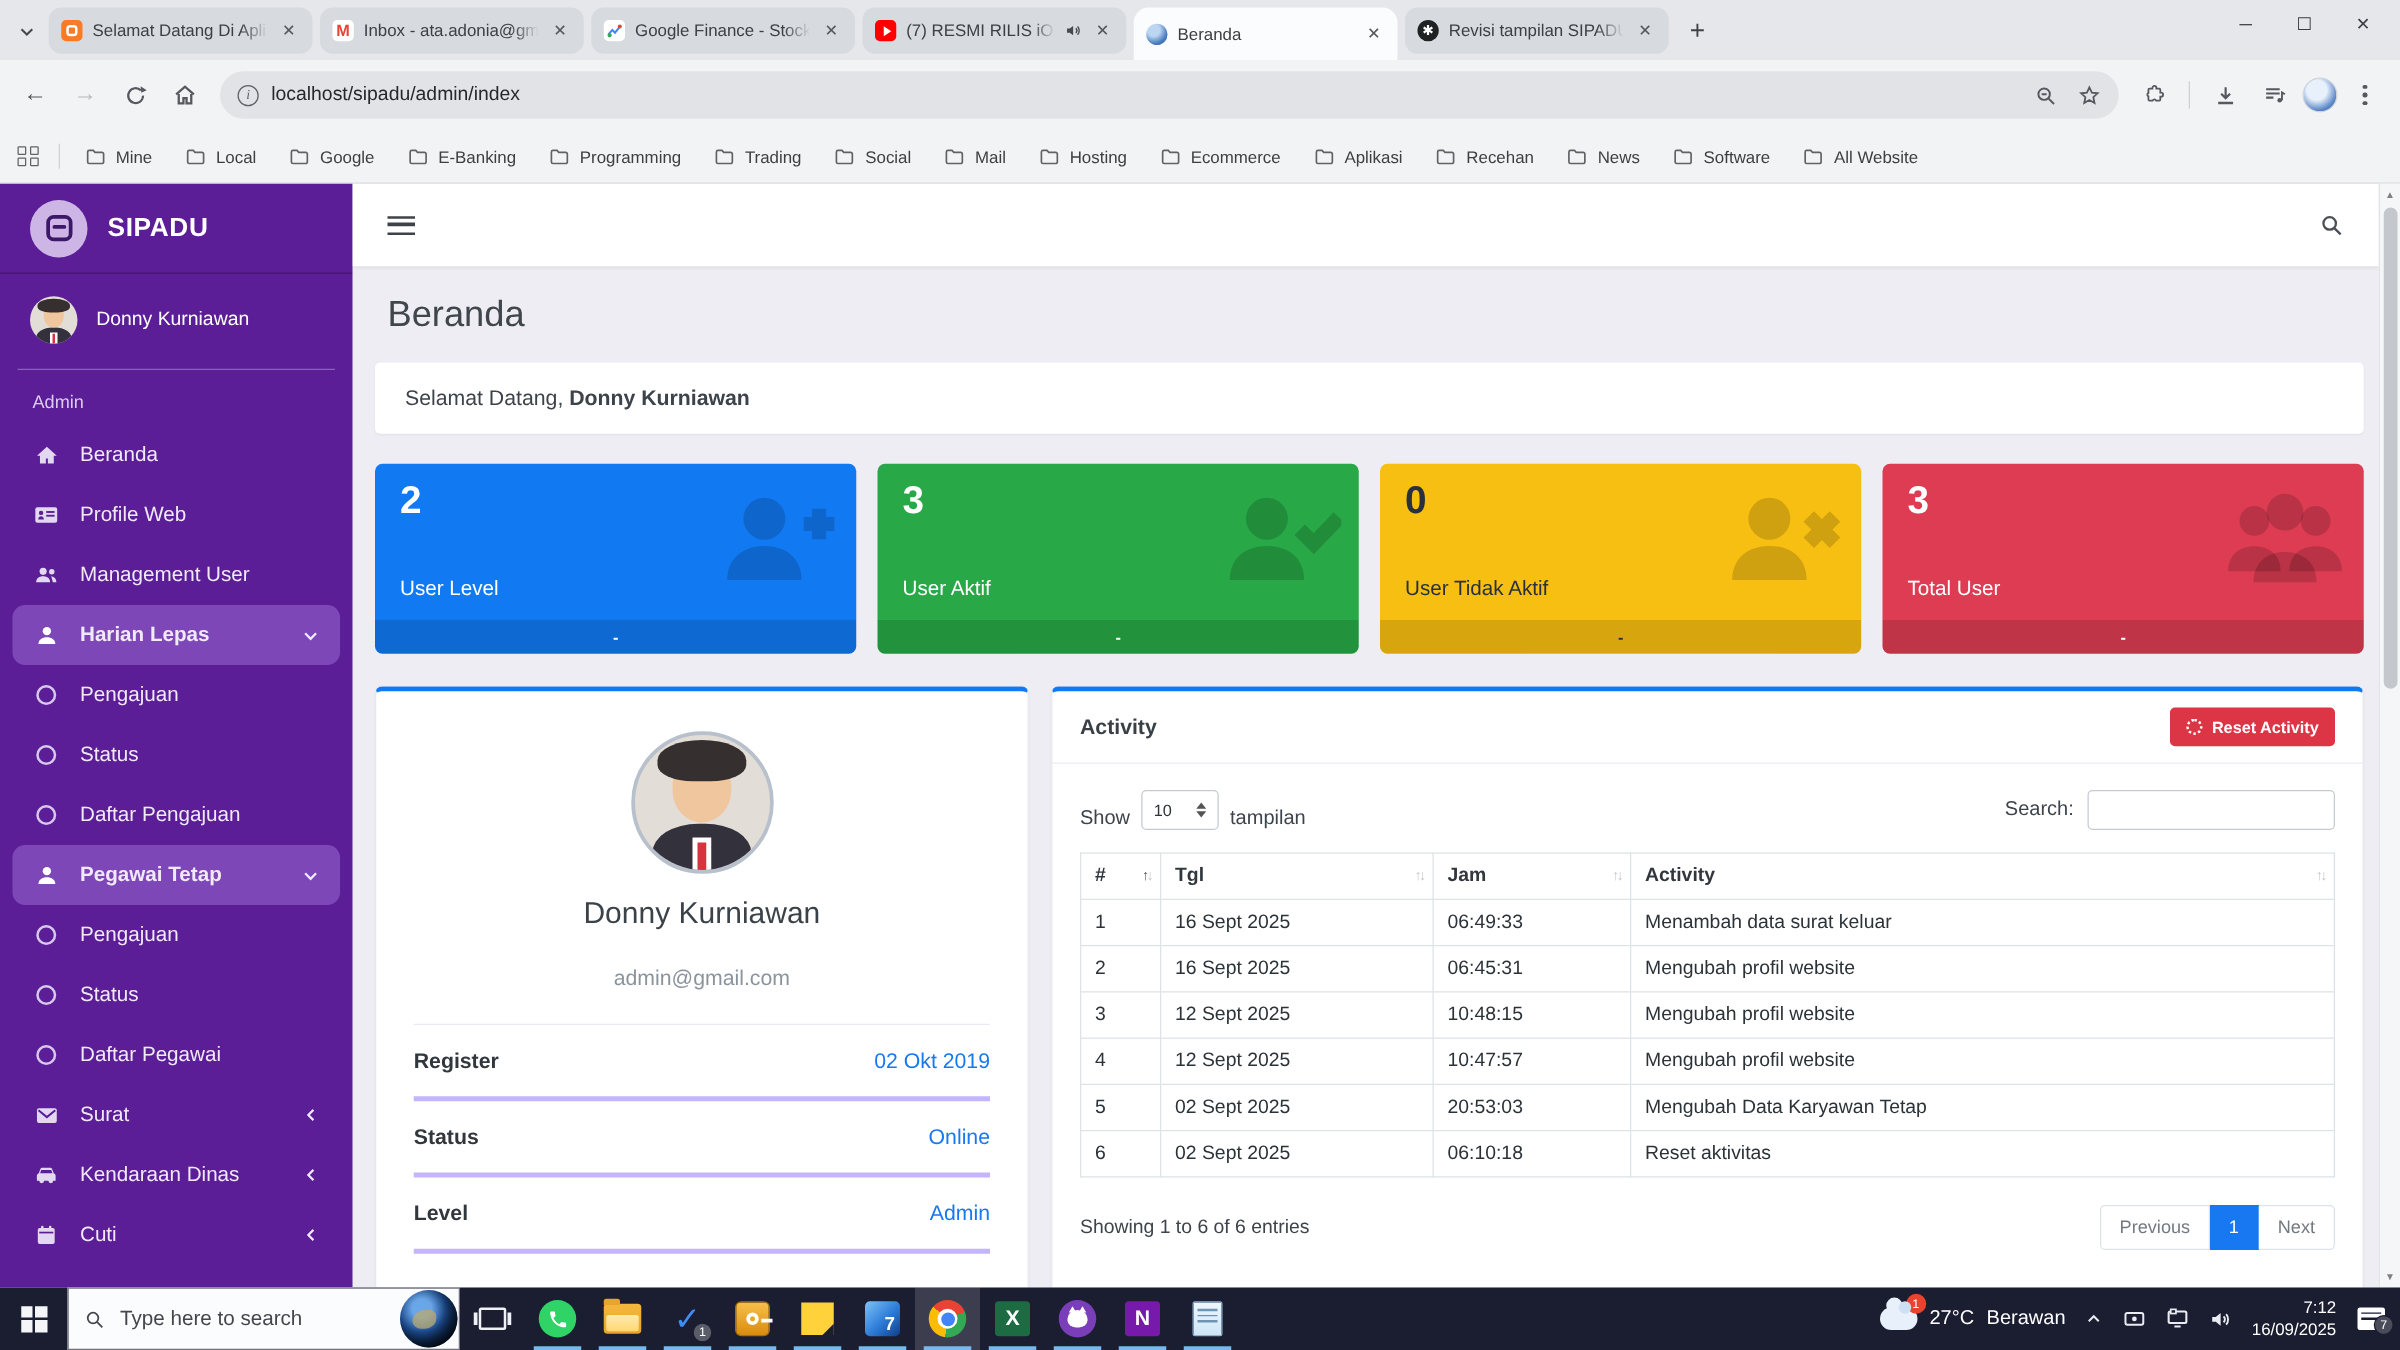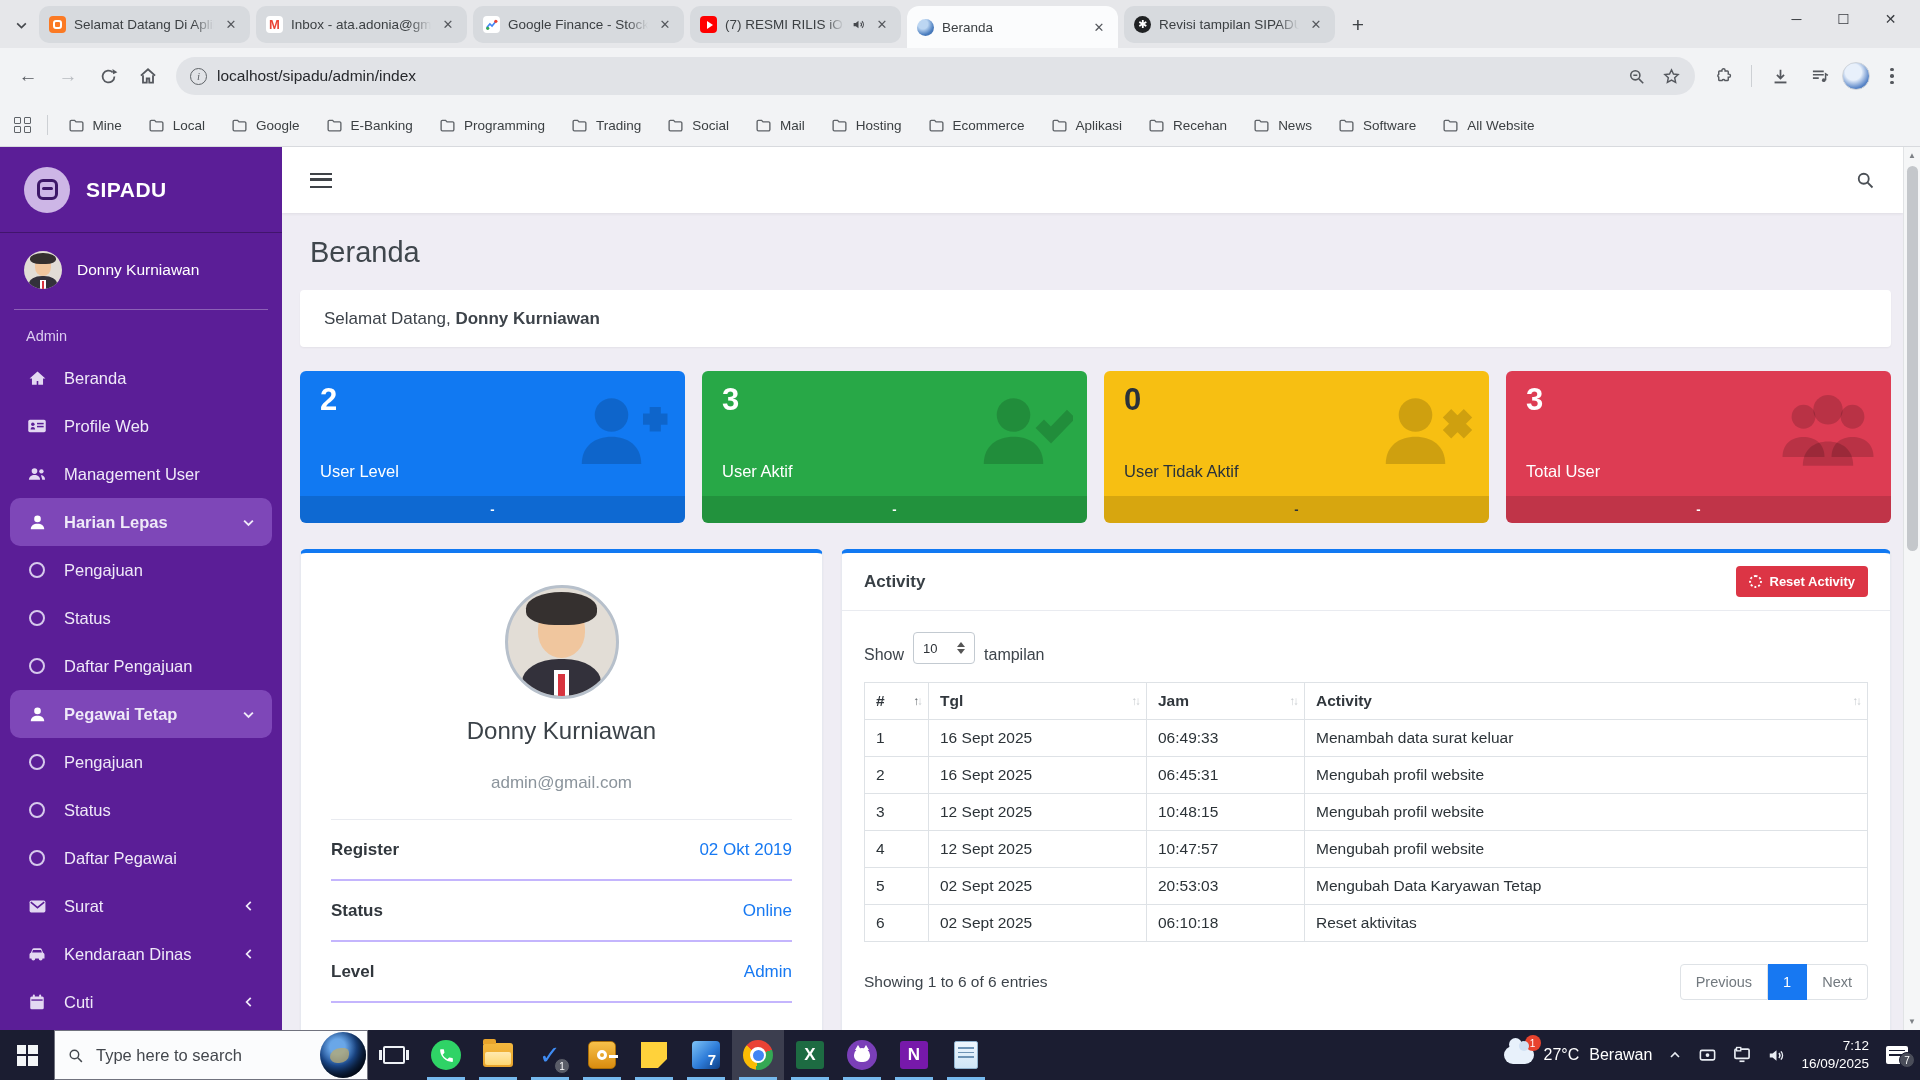--- a/index.html
+++ b/index.html
@@ -48,21 +48,21 @@
 .apps-grid i{border:1.7px solid #5f6368;border-radius:1px}
 .bm-sep{width:1px;height:20px;background:#cdd0d4}
 .bm-item{display:flex;align-items:center;gap:8px;font-size:13.5px;color:#3c4043;white-space:nowrap;padding:4px 6px}
 .bm-item svg{color:#5f6368}
 
 
 .viewport{flex:1;display:flex;min-height:0;background:#efedf4}
 
 
 .sidebar{width:282px;flex:none;background:#5b1e97;color:#fff;display:flex;flex-direction:column;overflow:hidden}
-.brand{height:86px;flex:none;display:flex;align-items:center;gap:16px;padding:0 24px;border-bottom:1px solid rgba(0,0,0,.28)}
+.brand{height:72px;flex:none;display:flex;align-items:center;gap:16px;padding:0 24px;border-bottom:1px solid rgba(0,0,0,.28)}
 .brand-badge{width:46px;height:46px;border-radius:50%;background:#cdb6e6;display:flex;align-items:center;justify-content:center;flex:none}
 .brand-glyph{width:21px;height:21px;border:3.5px solid #3d1768;border-radius:6px;position:relative}
 .brand-glyph::after{content:"";position:absolute;left:2px;right:2px;top:4.5px;height:3.5px;background:#3d1768;border-radius:2px}
 .brand-name{font-size:21px;font-weight:bold;letter-spacing:.5px}
 .side-user{display:flex;align-items:center;gap:15px;padding:18px 24px 16px}
 .side-divider{border:none;border-top:1px solid rgba(255,255,255,.30);margin:4px 14px 0}
 .side-caption{padding:18px 26px 6px;font-size:14.5px;color:#dcccf0}
 .menu{flex:1;padding:4px 10px;overflow:hidden}
 .mi{height:48px;display:flex;align-items:center;gap:16px;padding:0 16px;border-radius:10px;font-size:16.5px;color:#efe9f8}
 .mi .mico{width:22px;display:flex;justify-content:center;color:#e3d8f2;flex:none}
@@ -101,21 +101,21 @@
 .stat.yellow{background:#f7bf12;color:#29323b}
 
 
 .cols{display:flex;gap:18px;margin-top:26px;align-items:flex-start}
 .card{background:#fff;border:1px solid #e7e9f0;border-top:4px solid #1179f2;border-radius:6px;box-shadow:0 1px 2px rgba(0,0,0,.05)}
 .profile{width:523px;flex:none;padding:28px 30px 24px}
 .p-avatar{width:114px;height:114px;margin:4px auto 0;border:3px solid #b7c0cb}
 .p-name{text-align:center;font-size:24px;color:#3b4248;margin-top:18px}
 .p-email{text-align:center;font-size:17px;color:#8b949c;margin-top:28px}
 .p-sep{border:none;border-top:1px solid #e9ebf0;margin-top:26px}
-.p-row{height:61px;display:flex;align-items:center;justify-content:space-between;border-bottom:2px solid #c4b5fd;font-size:17px}
+.p-row{height:61px;display:flex;align-items:center;justify-content:space-between;border-bottom:4px solid #c4b5fd;font-size:17px}
 .p-row b{color:#31373d}
 .p-row span{color:#1779f2}
 .p-actions{display:flex;gap:18px;margin-top:27px}
 .btn{flex:1;height:40px;border:none;border-radius:4px;color:#fff;display:flex;align-items:center;justify-content:center;gap:9px;font-size:14.5px;font-weight:bold;font-family:inherit}
 .btn.teal{background:#1aa4b8}.btn.red{background:#da3549}
 
 
 .activity{flex:1;min-width:0;padding-bottom:40px}
 .a-head{display:flex;align-items:center;justify-content:space-between;padding:13px 22px;border-bottom:1px solid #e9ebf0}
 .a-title{font-size:17px;font-weight:bold;color:#383f45}
@@ -729,20 +729,24 @@
               <div class="len">
                 <span>Show</span>
                 <span class="select">
                   <span>10</span>
                   <span class="spin">
                       <i class="up"></i>
                       <i class="dn"></i>
                     </span>
                 </span>
                 <span>tampilan</span>
+              </div>
+              <div class="searchbox">
+                <span>Search:</span>
+                <input type="text" style="">
               </div>
             </div>
             <table class="a-table">
               <colgroup>
                   <col style="width:64px">
                   <col style="width:218px">
                   <col style="width:158px">
                   <col>
                 </colgroup>
               <thead>

